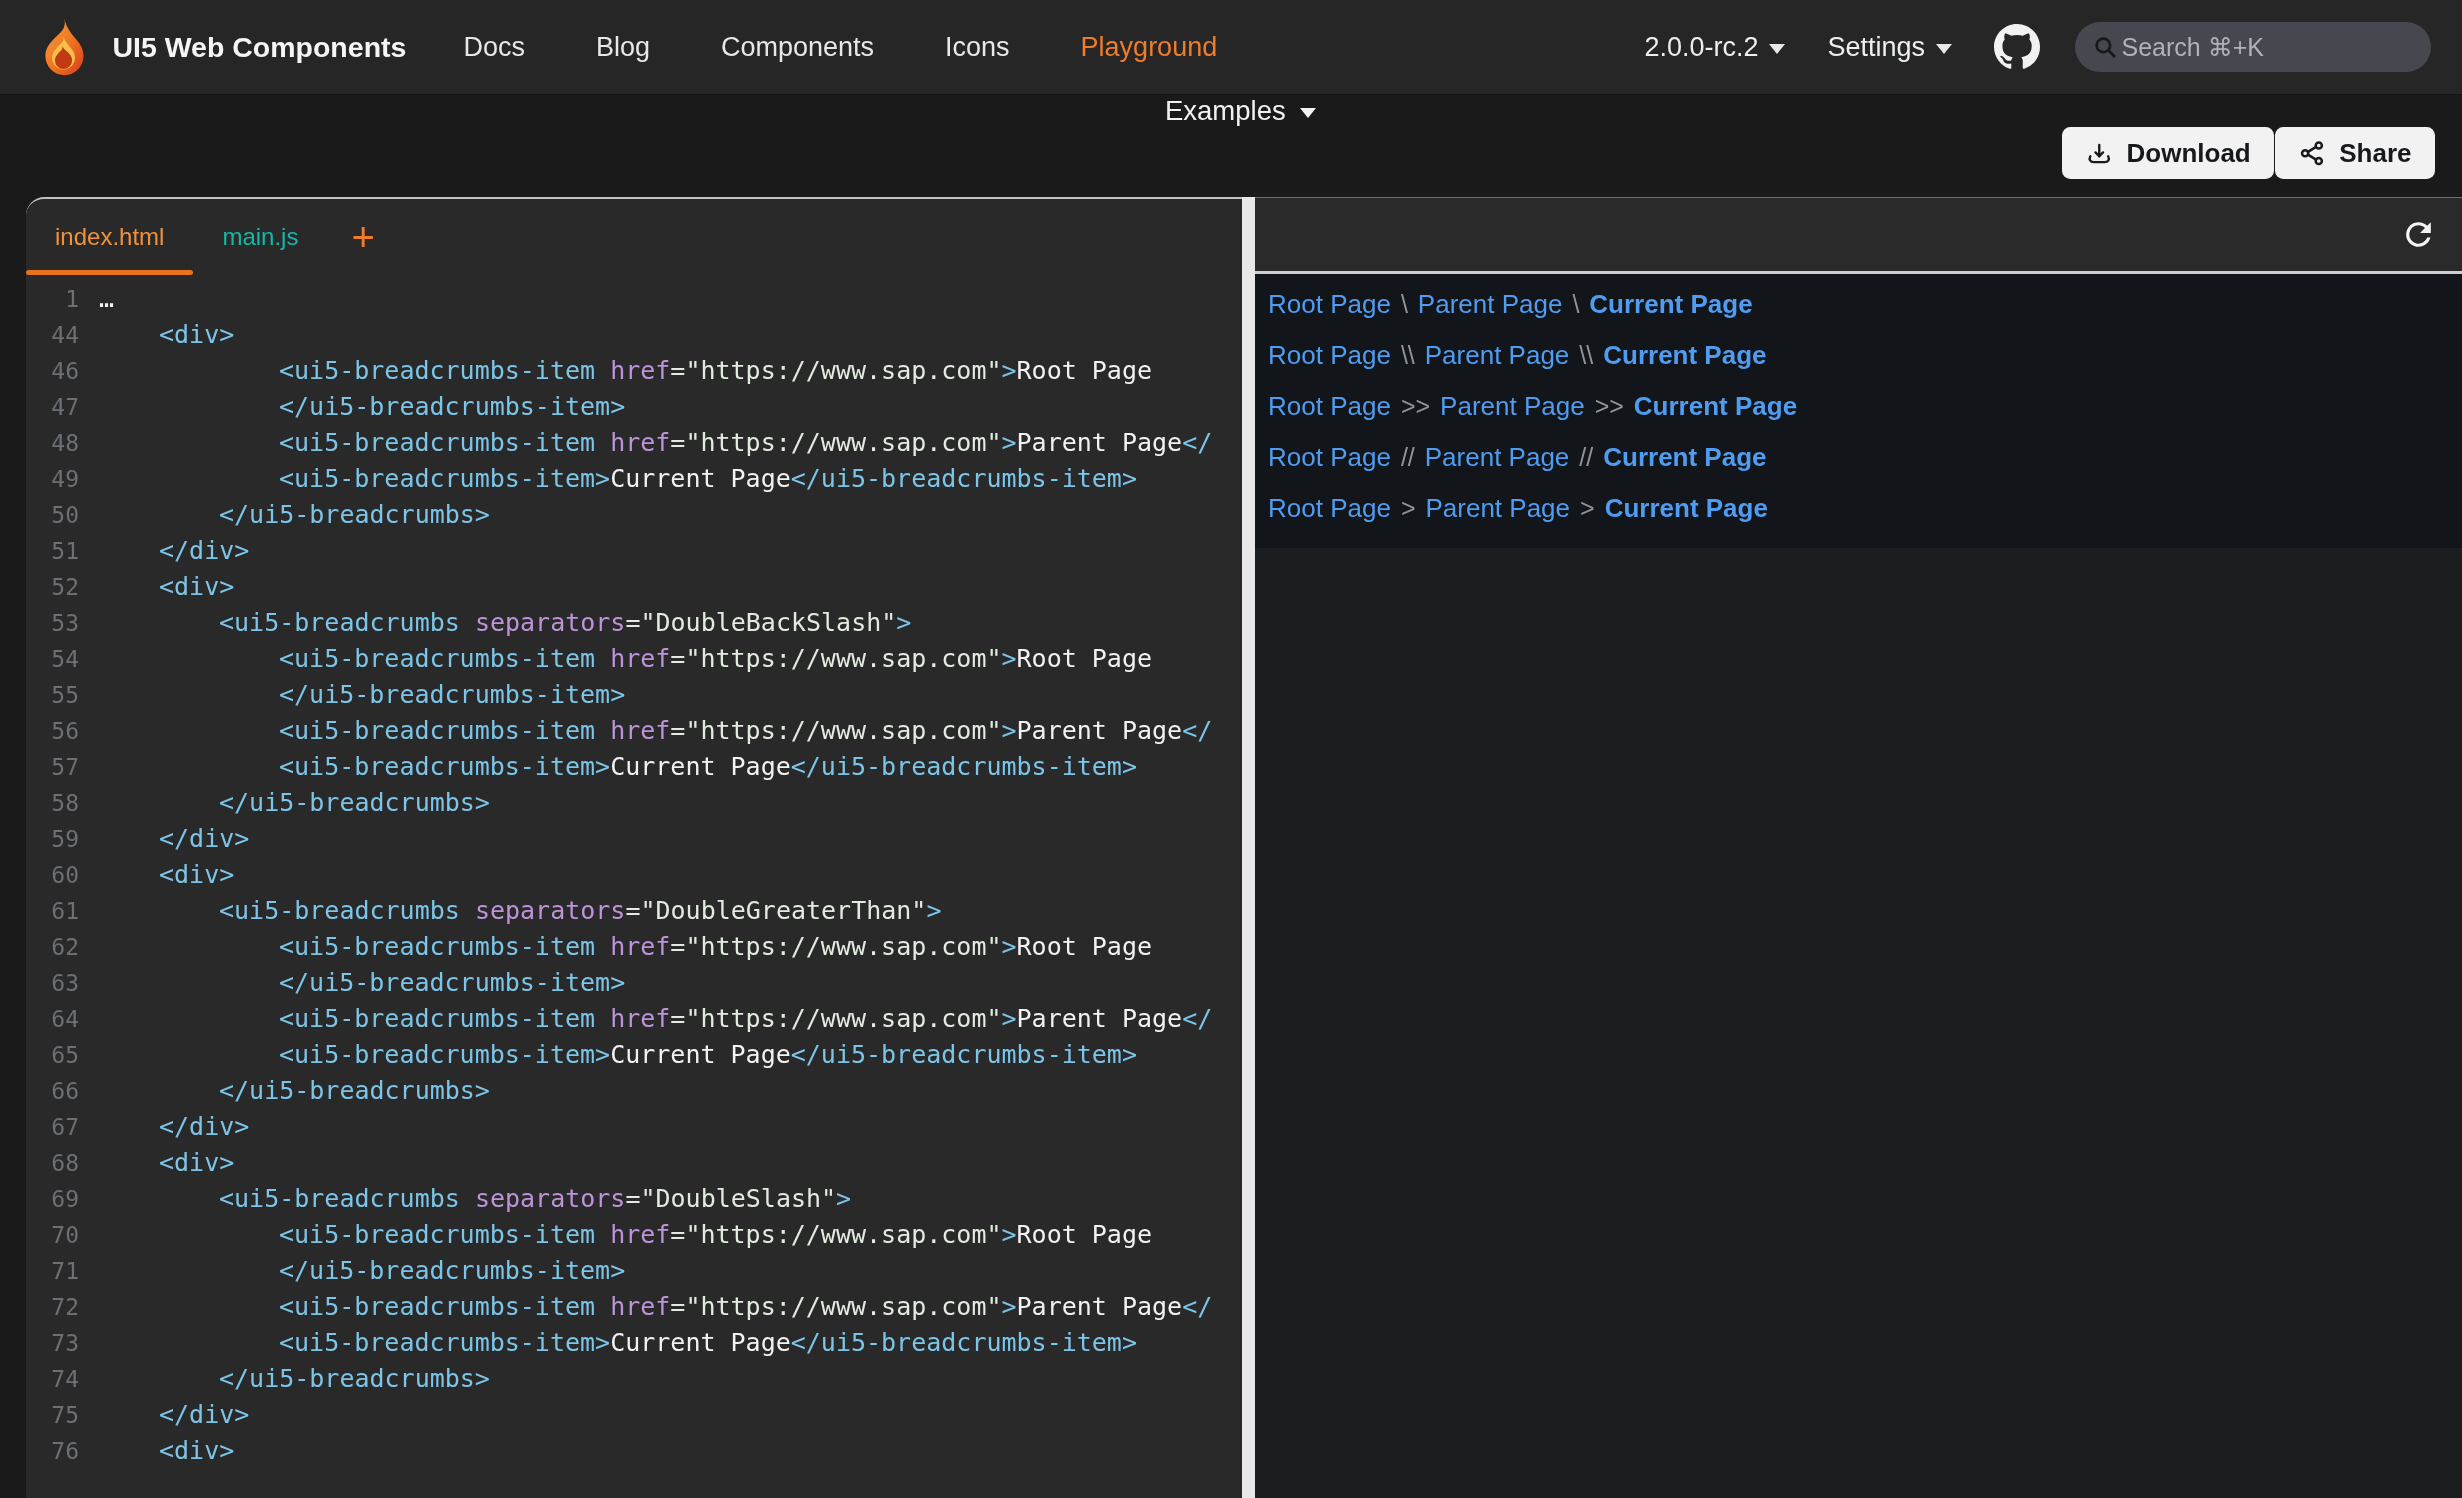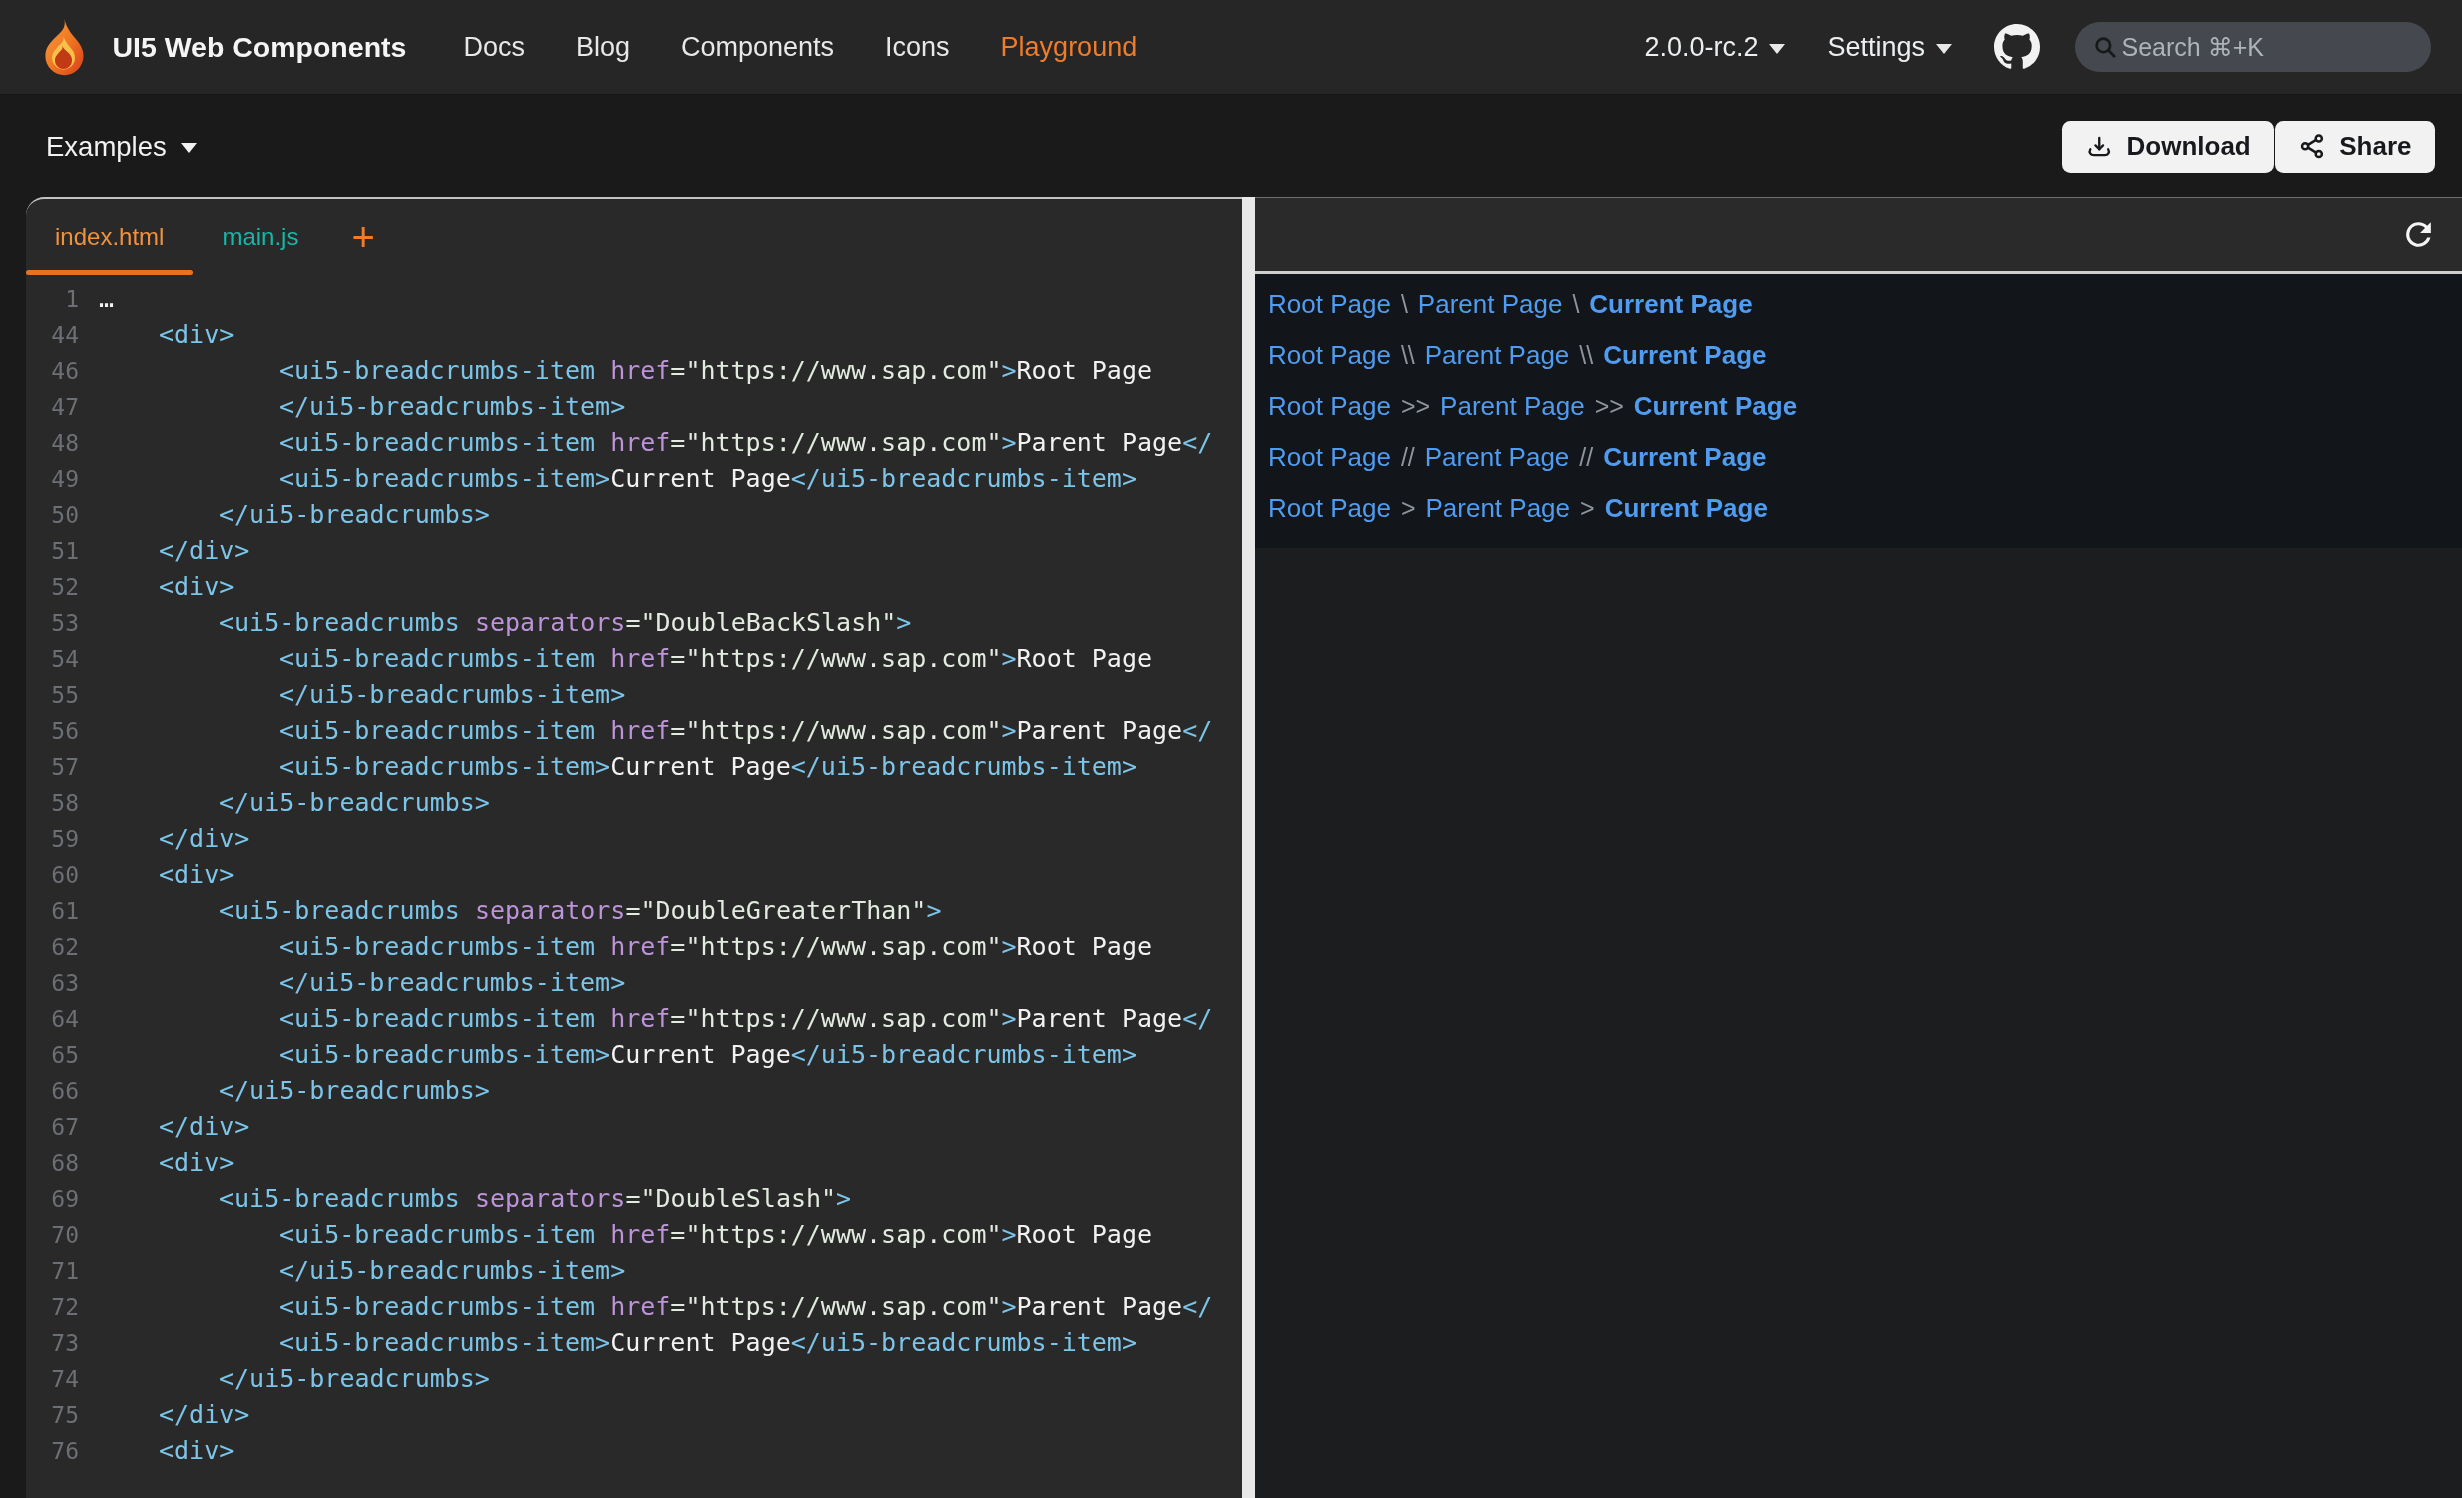--- a/index.html
+++ b/index.html
@@ -10,39 +10,39 @@
     font-family:"Liberation Sans", sans-serif;
   }
 
   
   .header {
     height:95px; background:#262626; display:flex; align-items:center;
     padding:0 31px 0 33px; border-bottom:1.8px solid #161616;
   }
   .logo { width:61px; height:61px; flex:0 0 auto; }
   .brand { font-size:28.5px; font-weight:700; color:#f5f5f5; margin-left:18.4px; white-space:nowrap; }
-  .nav { display:flex; align-items:center; gap:51px; margin-left:57px; }
+  .nav { display:flex; align-items:center; gap:71px; margin-left:57px; }
   .nav-item { font-size:27px; color:#e8e8e8; cursor:pointer; white-space:nowrap; }
   .nav-item.active { color:#ee7c2b; }
   .spacer { flex:1; }
   .menu-link { display:flex; align-items:center; gap:11px; font-size:27px; color:#eceff1; margin-right:42px; cursor:pointer; white-space:nowrap; }
   .caret { width:0; height:0; border-left:8.3px solid transparent; border-right:8.3px solid transparent; border-top:10px solid #e8e8e8; margin-top:3.7px; }
   .gh { width:46px; height:46px; margin-right:35px; cursor:pointer; flex:0 0 auto; }
   .search {
     width:356px; height:50px; background:#45494f; border-radius:25px;
     display:flex; align-items:center; padding:0 16.5px; gap:2px;
   }
   .search input {
     flex:1; min-width:0; background:transparent; border:none; outline:none;
     color:#ced2d6; font-size:25px; font-family:"Liberation Sans", sans-serif;
   }
   .search input::placeholder { color:#aeb3b9; opacity:1; }
 
   
-  .subbar { height:103px; display:flex; align-items:center; padding:0 27.5px 0 46px; background:#1a1a1a; }
+  .subbar { height:103px; display:flex; align-items:center; padding:0 27.5px 0 46px; background:#1a1a1a;flex-direction:column; }
   .examples { display:flex; align-items:center; gap:13.8px; font-size:27.5px; color:#f2f2f2; cursor:pointer; }
   .examples .caret { border-top-color:#f2f2f2; }
   .actions { margin-left:auto; display:flex; gap:1px; }
   .btn {
     height:52px; background:#f2f2f2; color:#17191c; border:none; border-radius:8.3px;
     font-size:26px; font-weight:700; font-family:"Liberation Sans", sans-serif;
     display:flex; align-items:center; gap:13px; padding:0 23px; cursor:pointer;
   }
   .btn svg { flex:0 0 auto; }
 

